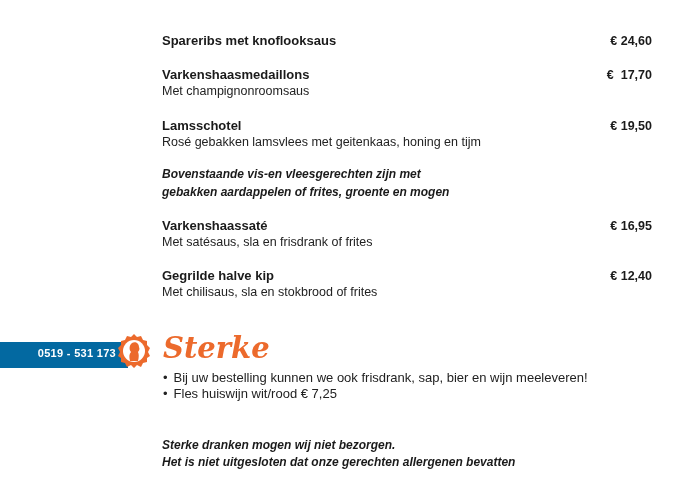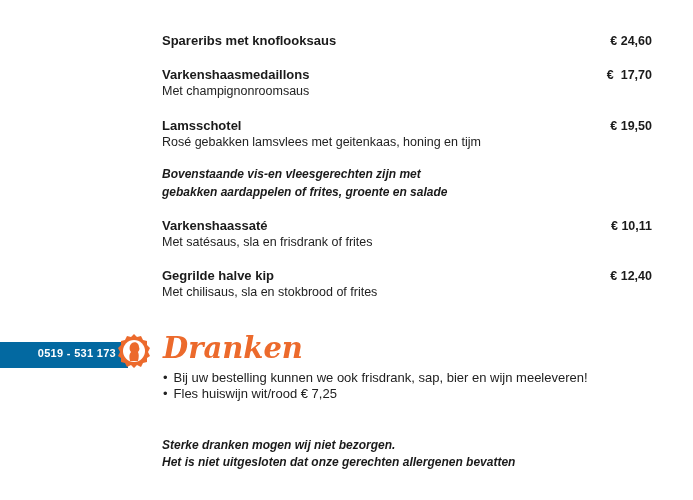--- a/index.html
+++ b/index.html
@@ -32,43 +32,43 @@
     <div class="desc">Met champignonroomsaus</div>
     <div class="price">€  17,70</div>
   </div>
   <div class="item" style="top:118px">
     <div class="name">Lamsschotel</div>
     <div class="desc">Rosé gebakken lamsvlees met geitenkaas, honing en tijm</div>
     <div class="price">€ 19,50</div>
   </div>
   <div class="note" style="top:165px">
     <div>Bovenstaande vis-en vleesgerechten zijn met</div>
-    <div>gebakken aardappelen of frites, groente en salade</div>
+    <div>gebakken aardappelen of frites, groente en mogen</div>
   </div>
   <div class="item" style="top:218px">
     <div class="name">Varkenshaassaté</div>
     <div class="desc">Met satésaus, sla en frisdrank of frites</div>
-    <div class="price">€ 10,11</div>
+    <div class="price">€ 16,95</div>
   </div>
   <div class="item" style="top:268px">
     <div class="name">Gegrilde halve kip</div>
     <div class="desc">Met chilisaus, sla en stokbrood of frites</div>
     <div class="price">€ 12,40</div>
   </div>
 </div>
 
 <div class="phone-bar">0519 - 531 173</div>
 
 <svg class="logo" viewBox="0 0 36 36">
   <path d="M18 1 L21 4 L25 3 L27 7 L31 8 L31 12 L34 15 L32 19 L34 23 L31 25 L31 29 L27 30 L25 34 L21 32 L18 35 L15 32 L11 34 L9 30 L5 29 L5 25 L2 23 L4 19 L2 15 L5 12 L5 8 L9 7 L11 3 L15 4 Z" fill="#ec6a2c"></path>
   <circle cx="18" cy="18" r="11" fill="#ffffff"></circle>
   <path d="M14 28 C13 24 13 21 15 19 C13 17 13 12 16 10 C19 8 23 10 23 14 C24 16 23 18 22 19 C23 21 23 24 22 28 Z" fill="#ec6a2c"></path>
 </svg>
 
-<div class="section-title">Dranken</div>
+<div class="section-title">Sterke</div>
 
 <div class="bullets">
   <div>Bij uw bestelling kunnen we ook frisdrank, sap, bier en wijn meeleveren!</div>
   <div>Fles huiswijn wit/rood  € 7,25</div>
 </div>
 
 <div class="menu">
   <div class="note" style="top:436px">Sterke dranken mogen wij niet bezorgen.</div>
   <div class="note" style="top:453px">Het is niet uitgesloten dat onze gerechten allergenen bevatten</div>
 </div>

